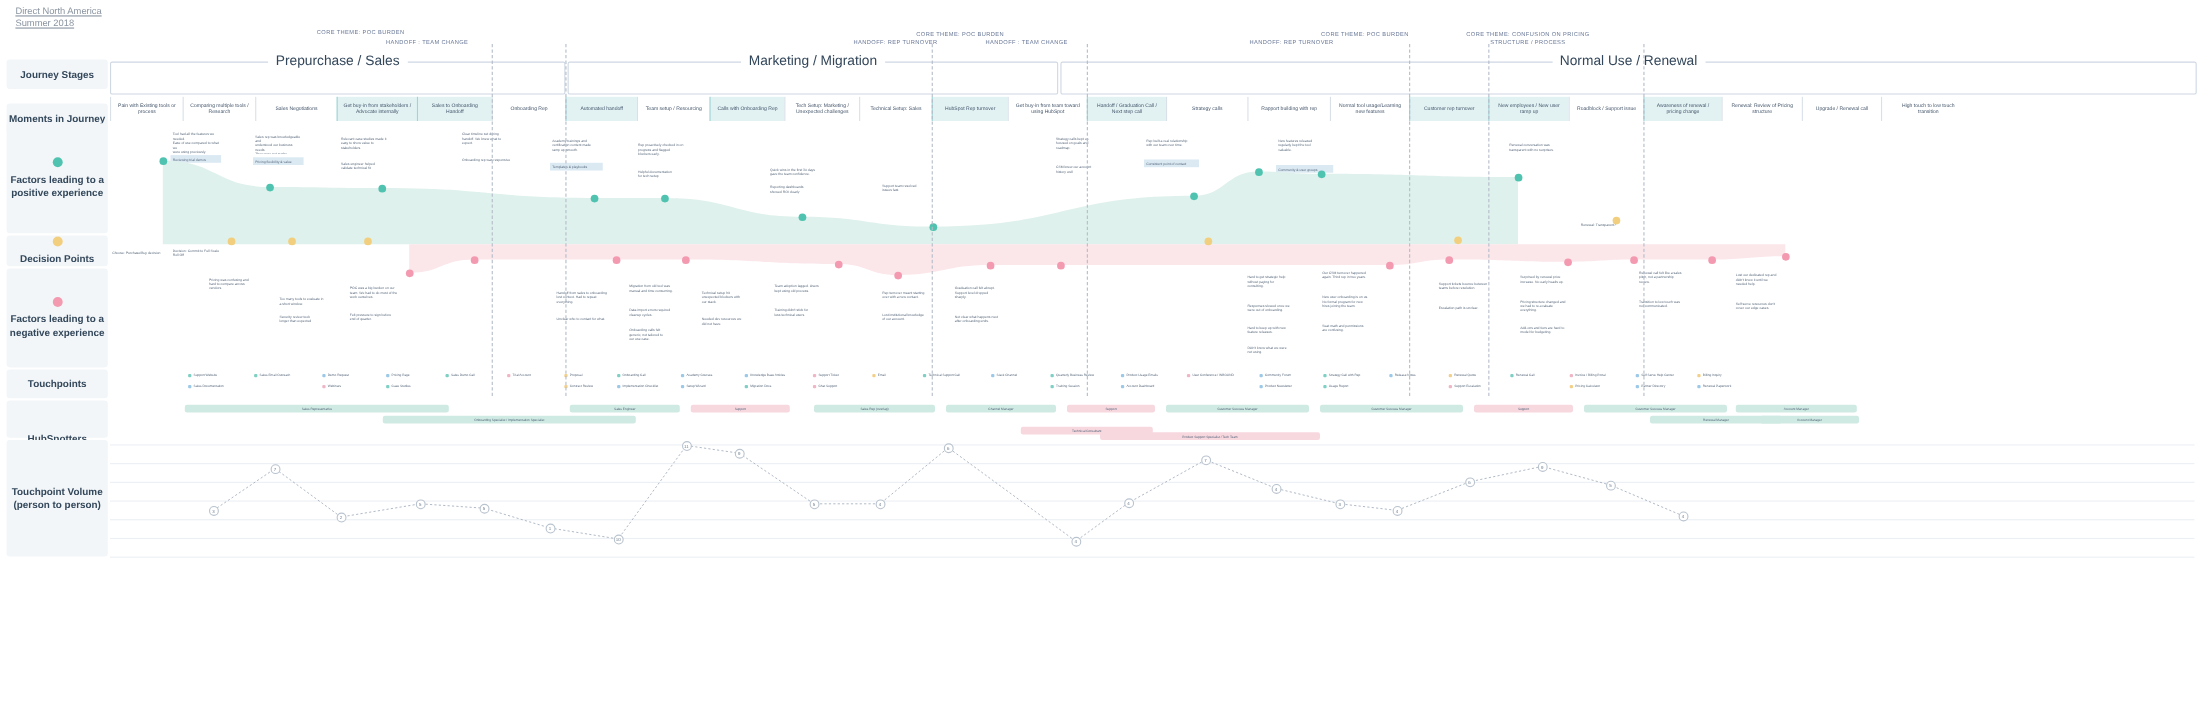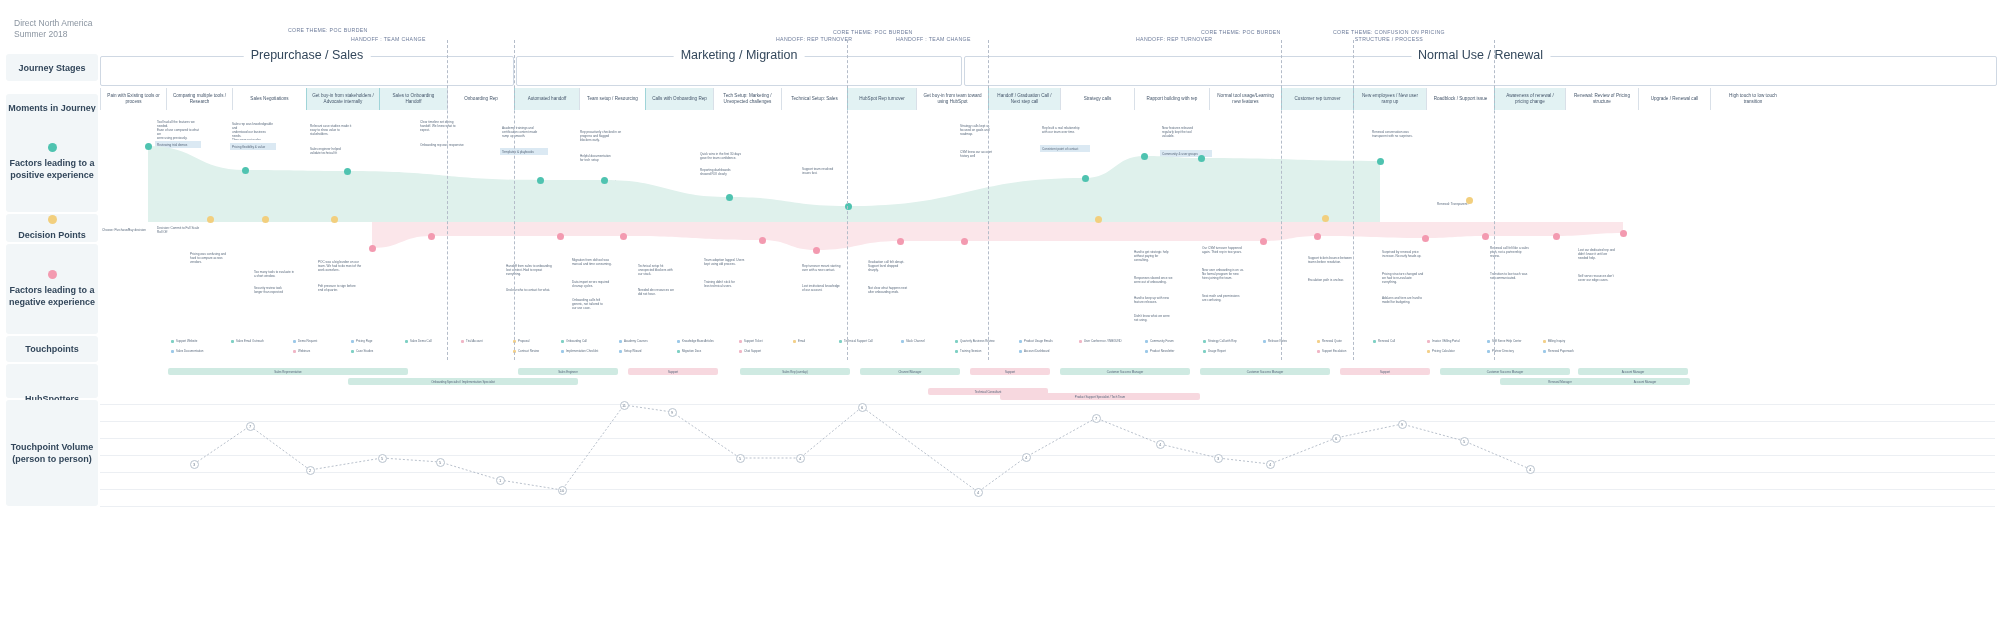--- a/index.html
+++ b/index.html
@@ -2,21 +2,21 @@
 <html><head>
 <meta charset="utf-8">
 <style>
   html,body{margin:0;padding:0;background:#ffffff;}
   body{width:1999px;height:640px;overflow:hidden;font-family:"Liberation Sans",sans-serif;color:#33475b;}
   .page{position:relative;width:1999px;height:640px;}
 
   
   .hdr{position:absolute;left:14px;top:2px;}
   .hdr h1{margin:0;font-size:21px;font-weight:700;letter-spacing:-.2px;color:#2d3e50;}
-  .hdr .sub{font-size:8.5px;color:#8a94a0;line-height:11px;margin-top:16px;}
+  .hdr .sub{font-size:8.5px;color:#8a94a0;line-height:11px;margin-top:3px;text-decoration:underline;}
 
   
   .ann{position:absolute;font-size:5.2px;letter-spacing:.35px;color:#6b7a99;white-space:pre;text-align:center;line-height:7px;}
 
   
   .lblcol{position:absolute;left:6px;width:92px;background:#f2f6f8;border-radius:3px;
           display:flex;flex-direction:column;align-items:center;justify-content:center;
           font-size:9px;font-weight:600;color:#33475b;text-align:center;line-height:12px;}
   .lblcol .dot{width:9px;height:9px;border-radius:50%;margin-bottom:5px;}
 

